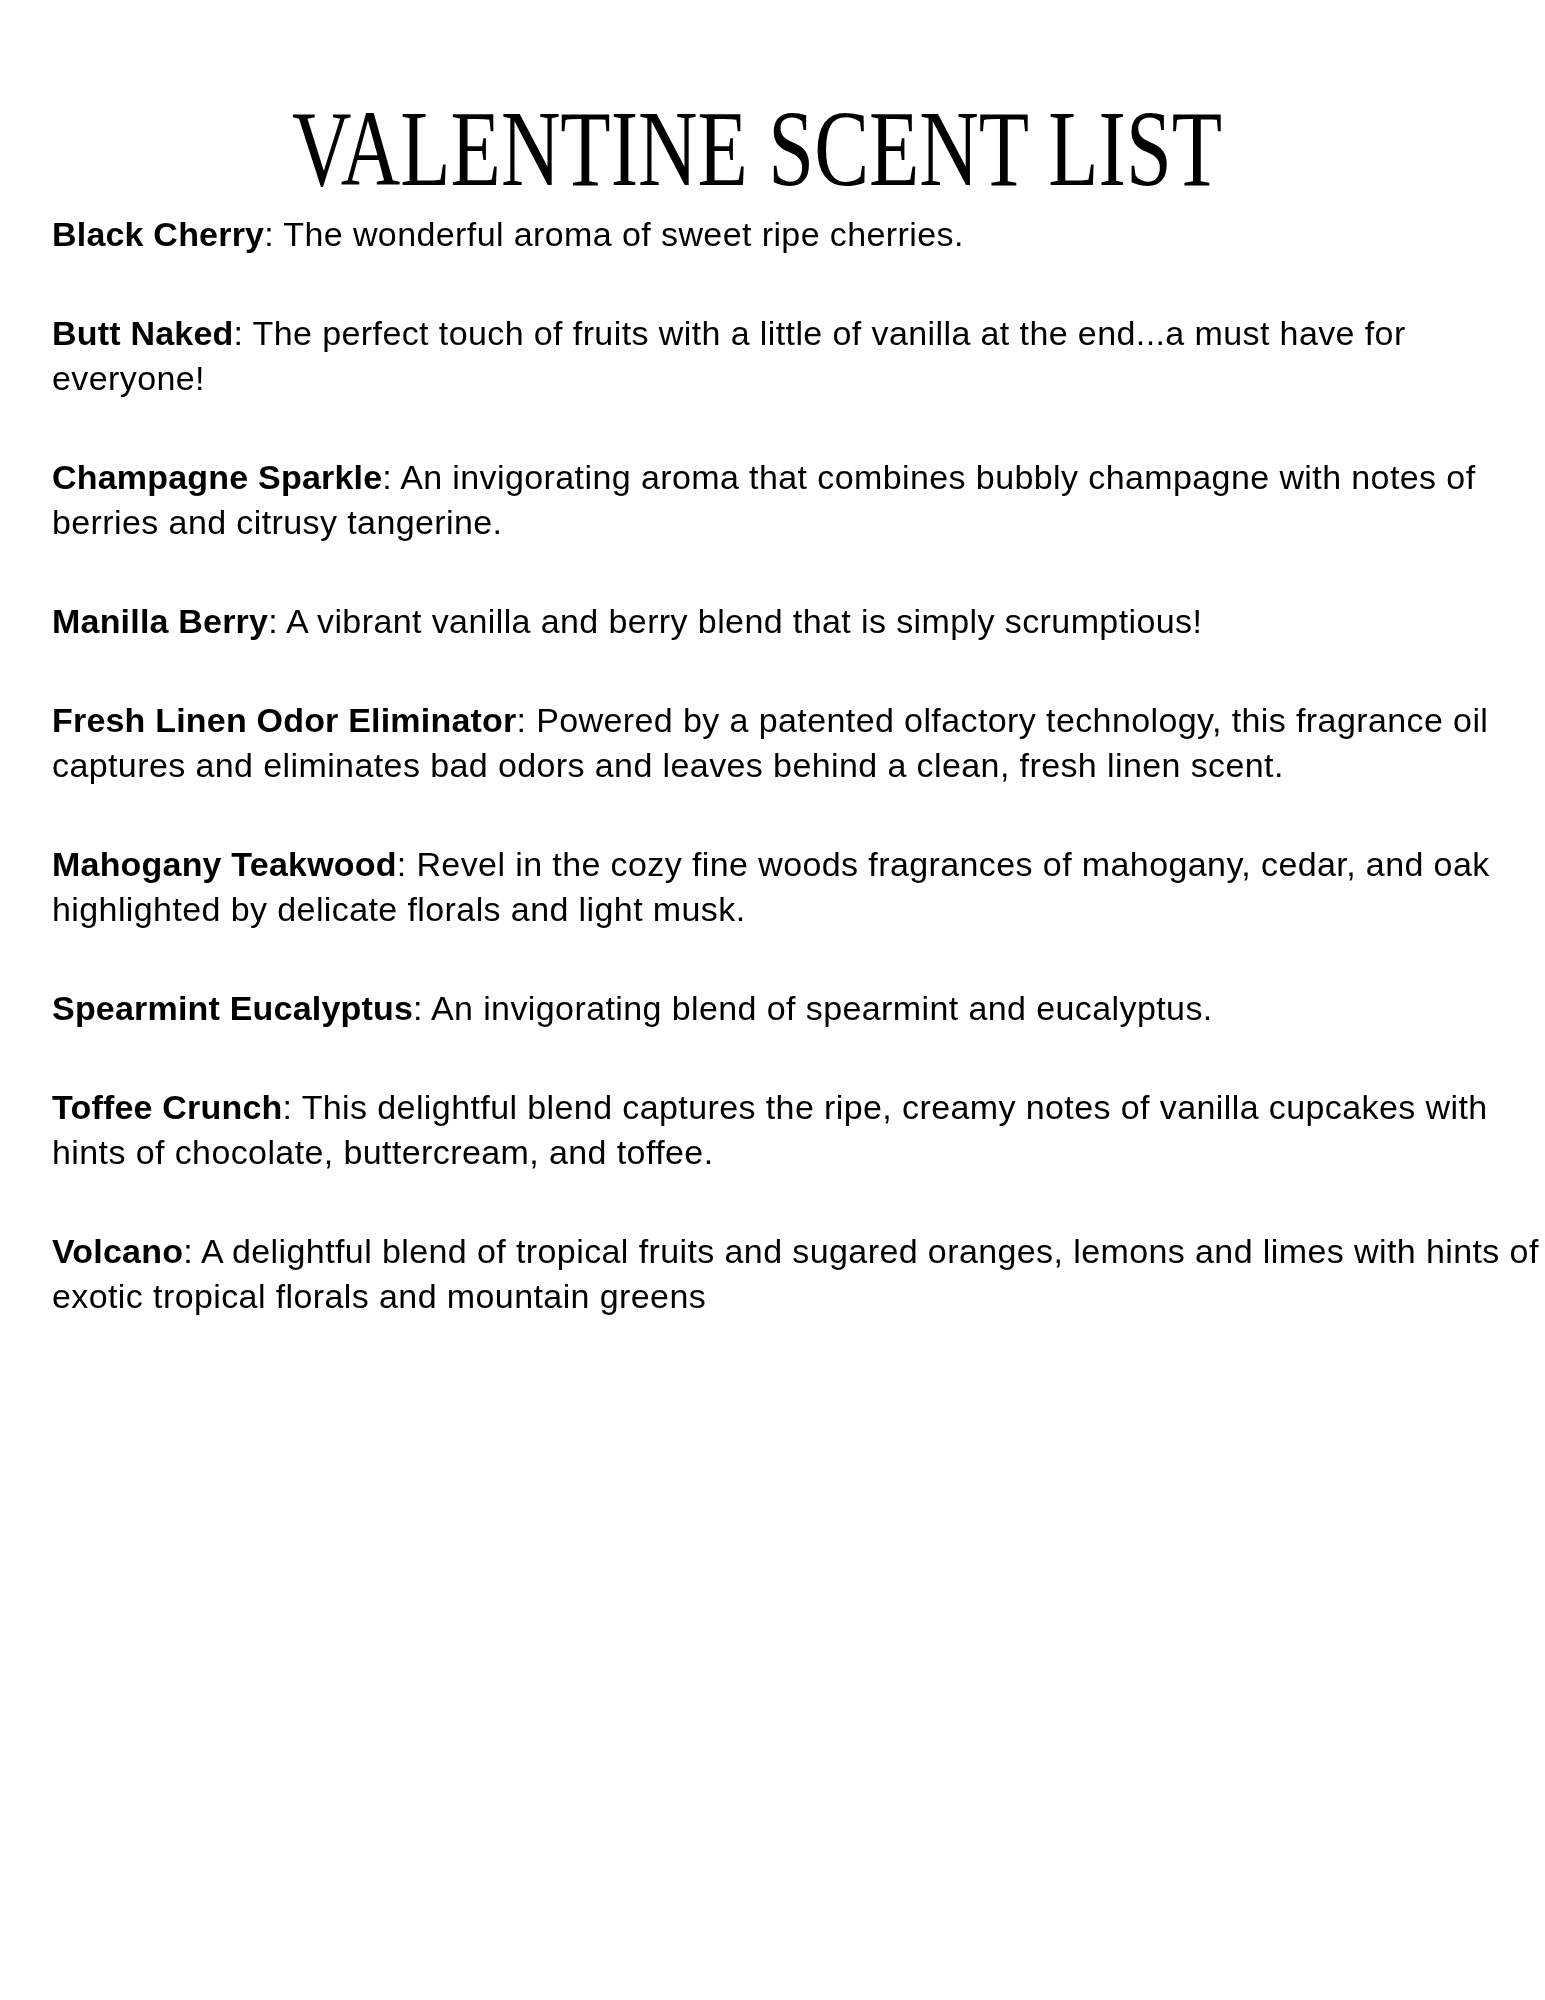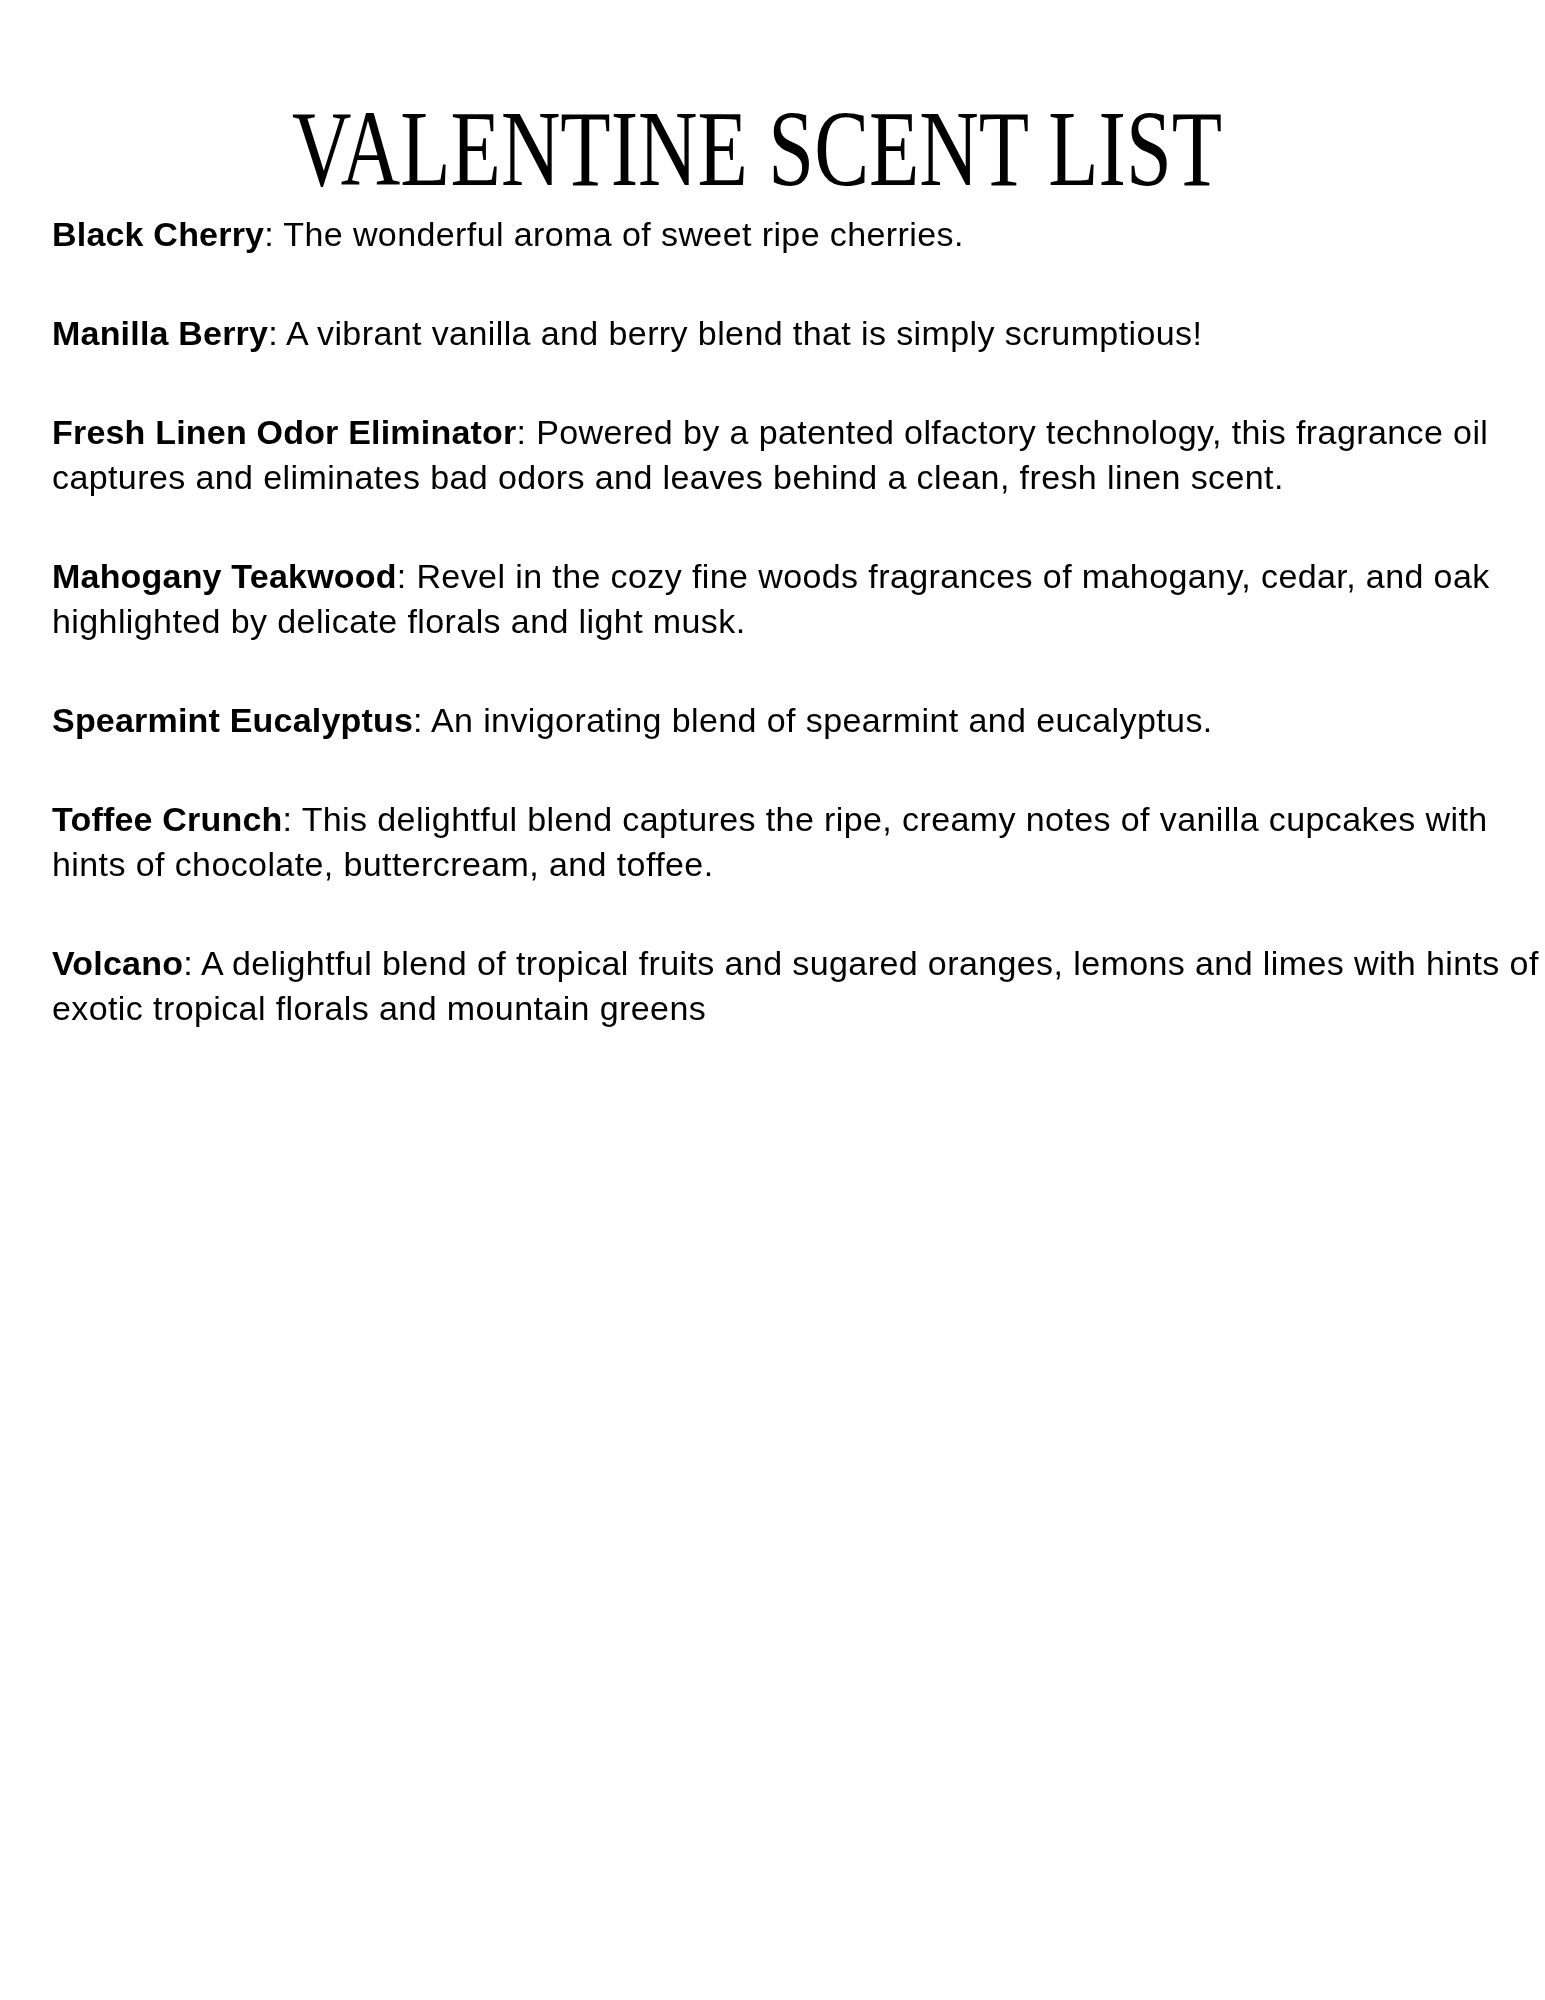--- a/index.html
+++ b/index.html
@@ -57,21 +57,23 @@
 
   <div class="header">
     <svg width="1545" height="212" viewBox="0 0 1545 212">
       <text class="title-text" x="735" y="185" font-size="108" text-anchor="middle" textLength="930" lengthAdjust="spacingAndGlyphs">VALENTINE SCENT LIST</text>
     </svg>
   </div>
 
   <div class="content">
     <div class="scent-item"><span class="scent-name">Black Cherry</span><span class="scent-sep">: </span><span class="scent-description">The wonderful aroma of sweet ripe cherries.</span></div>
 
+    <div class="scent-item"><span class="scent-name">Butt Naked</span><span class="scent-sep">: </span><span class="scent-description">The perfect touch of fruits with a little of vanilla at the end...a must have for everyone!</span></div>
 
+    <div class="scent-item"><span class="scent-name">Champagne Sparkle</span><span class="scent-sep">: </span><span class="scent-description">An invigorating aroma that combines bubbly champagne with notes of berries and citrusy tangerine.</span></div>
 
 
     <div class="scent-item"><span class="scent-name">Manilla Berry</span><span class="scent-sep">: </span><span class="scent-description">A vibrant vanilla and berry blend that is simply scrumptious!</span></div>
 
     <div class="scent-item"><span class="scent-name">Fresh Linen Odor Eliminator</span><span class="scent-sep">: </span><span class="scent-description">Powered by a patented olfactory technology, this fragrance oil captures and eliminates bad odors and leaves behind a clean, fresh linen scent.</span></div>
 
     <div class="scent-item"><span class="scent-name">Mahogany Teakwood</span><span class="scent-sep">: </span><span class="scent-description">Revel in the cozy fine woods fragrances of mahogany, cedar, and oak highlighted by delicate florals and light musk.</span></div>
 
 
 

